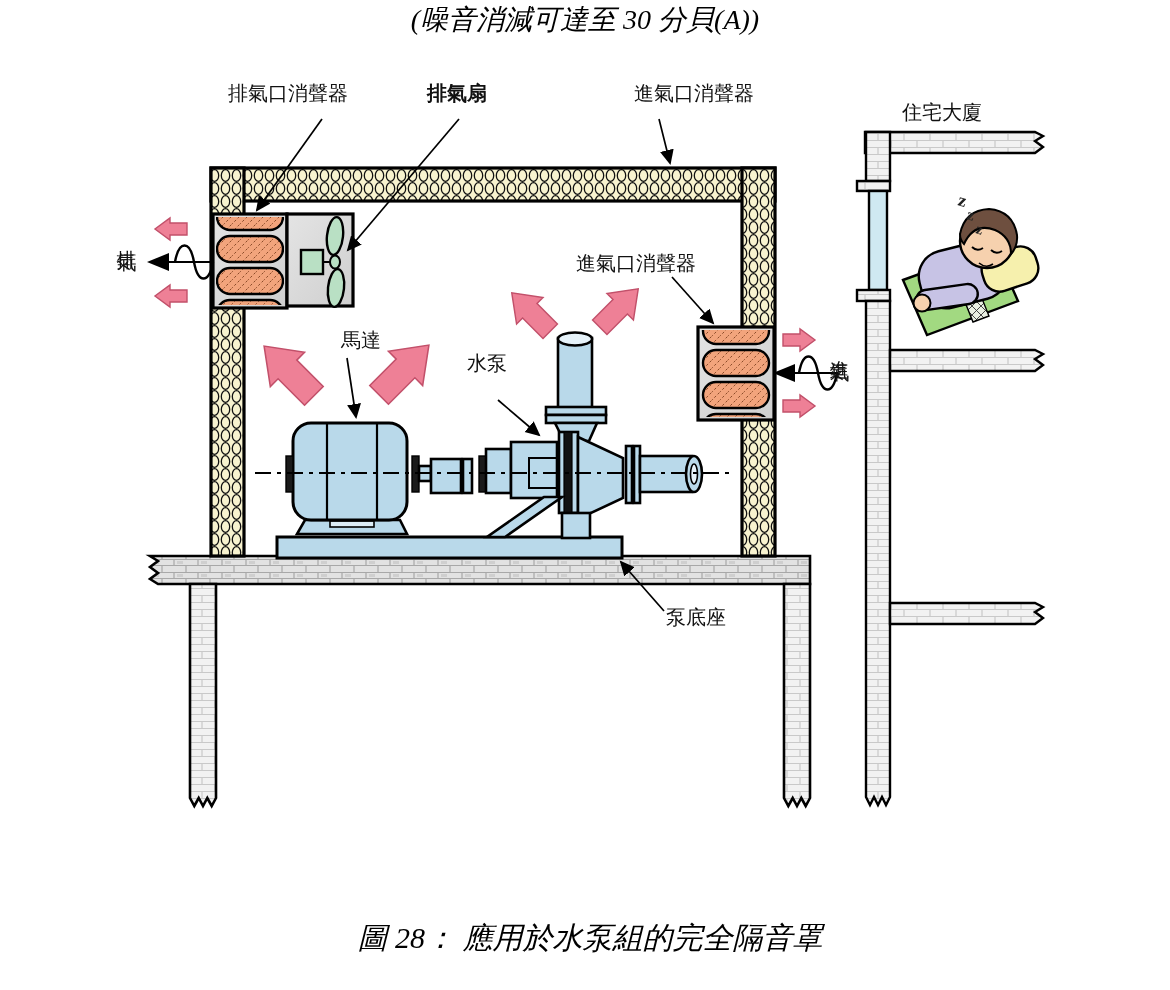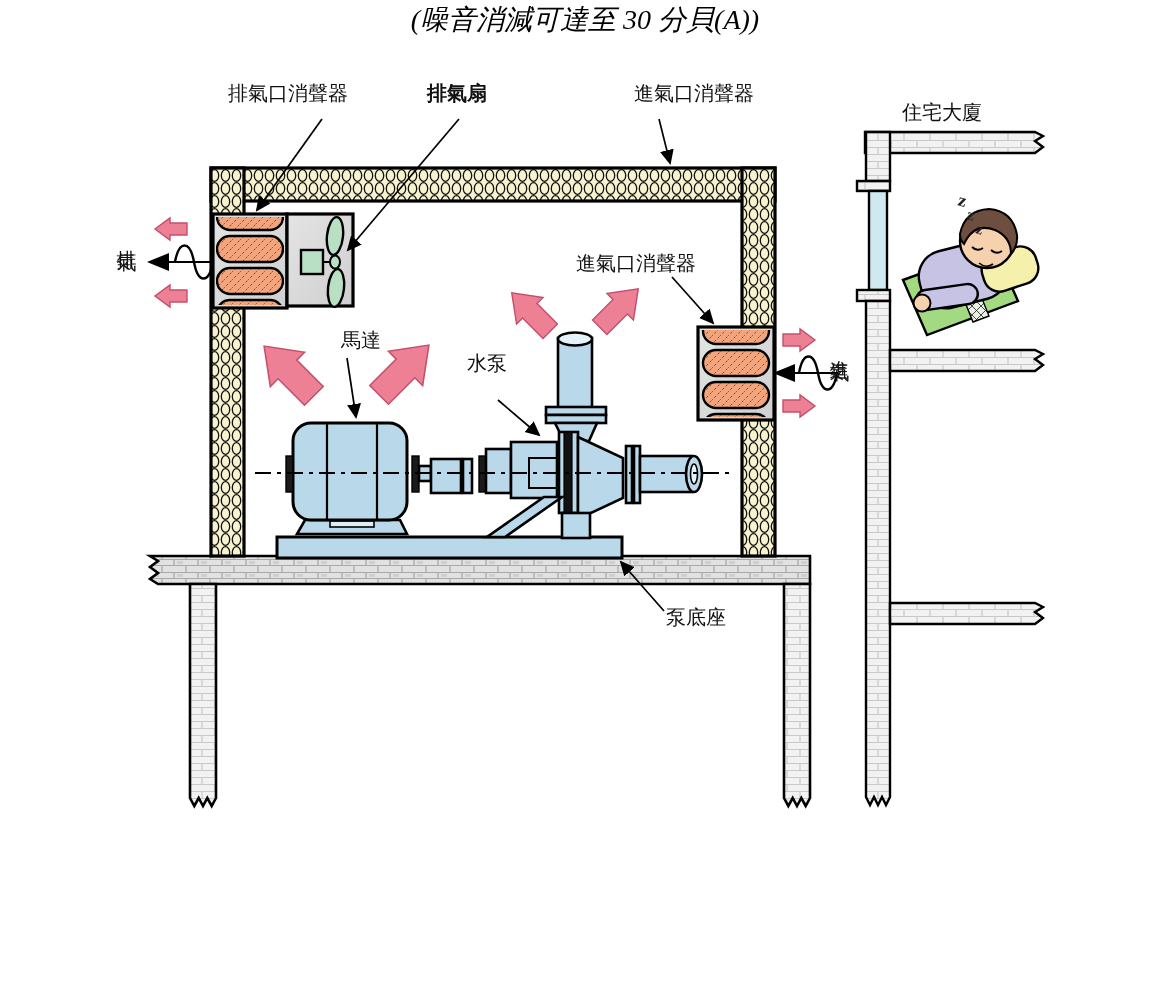--- a/index.html
+++ b/index.html
@@ -207,14 +207,15 @@
 <div class="lbl big" style="left:427px;top:82px;font-weight:bold;">排氣扇</div>
 <div class="lbl big" style="left:634px;top:82px;">進氣口消聲器</div>
 <div class="lbl" style="left:902px;top:101px;">住宅大廈</div>
 <div class="lbl" style="left:576px;top:240px;margin-top:12px;">進氣口消聲器</div>
 <div class="lbl" style="left:317px;top:329px;margin-left:24px;">馬達</div>
 <div class="lbl" style="left:467px;top:352px;">水泵</div>
 <div class="lbl" style="left:666px;top:606px;">泵底座</div>
 <div class="lbl vert" style="left:116px;top:234px;">排氣</div>
 <div class="lbl vert" style="left:829px;top:344px;">進氣</div>
 
+<div class="lbl caption ital ctr" style="left:290px;top:921px;width:600px;">圖 28：  應用於水泵組的完全隔音罩</div>
 
 </div>
 
 </body></html>

